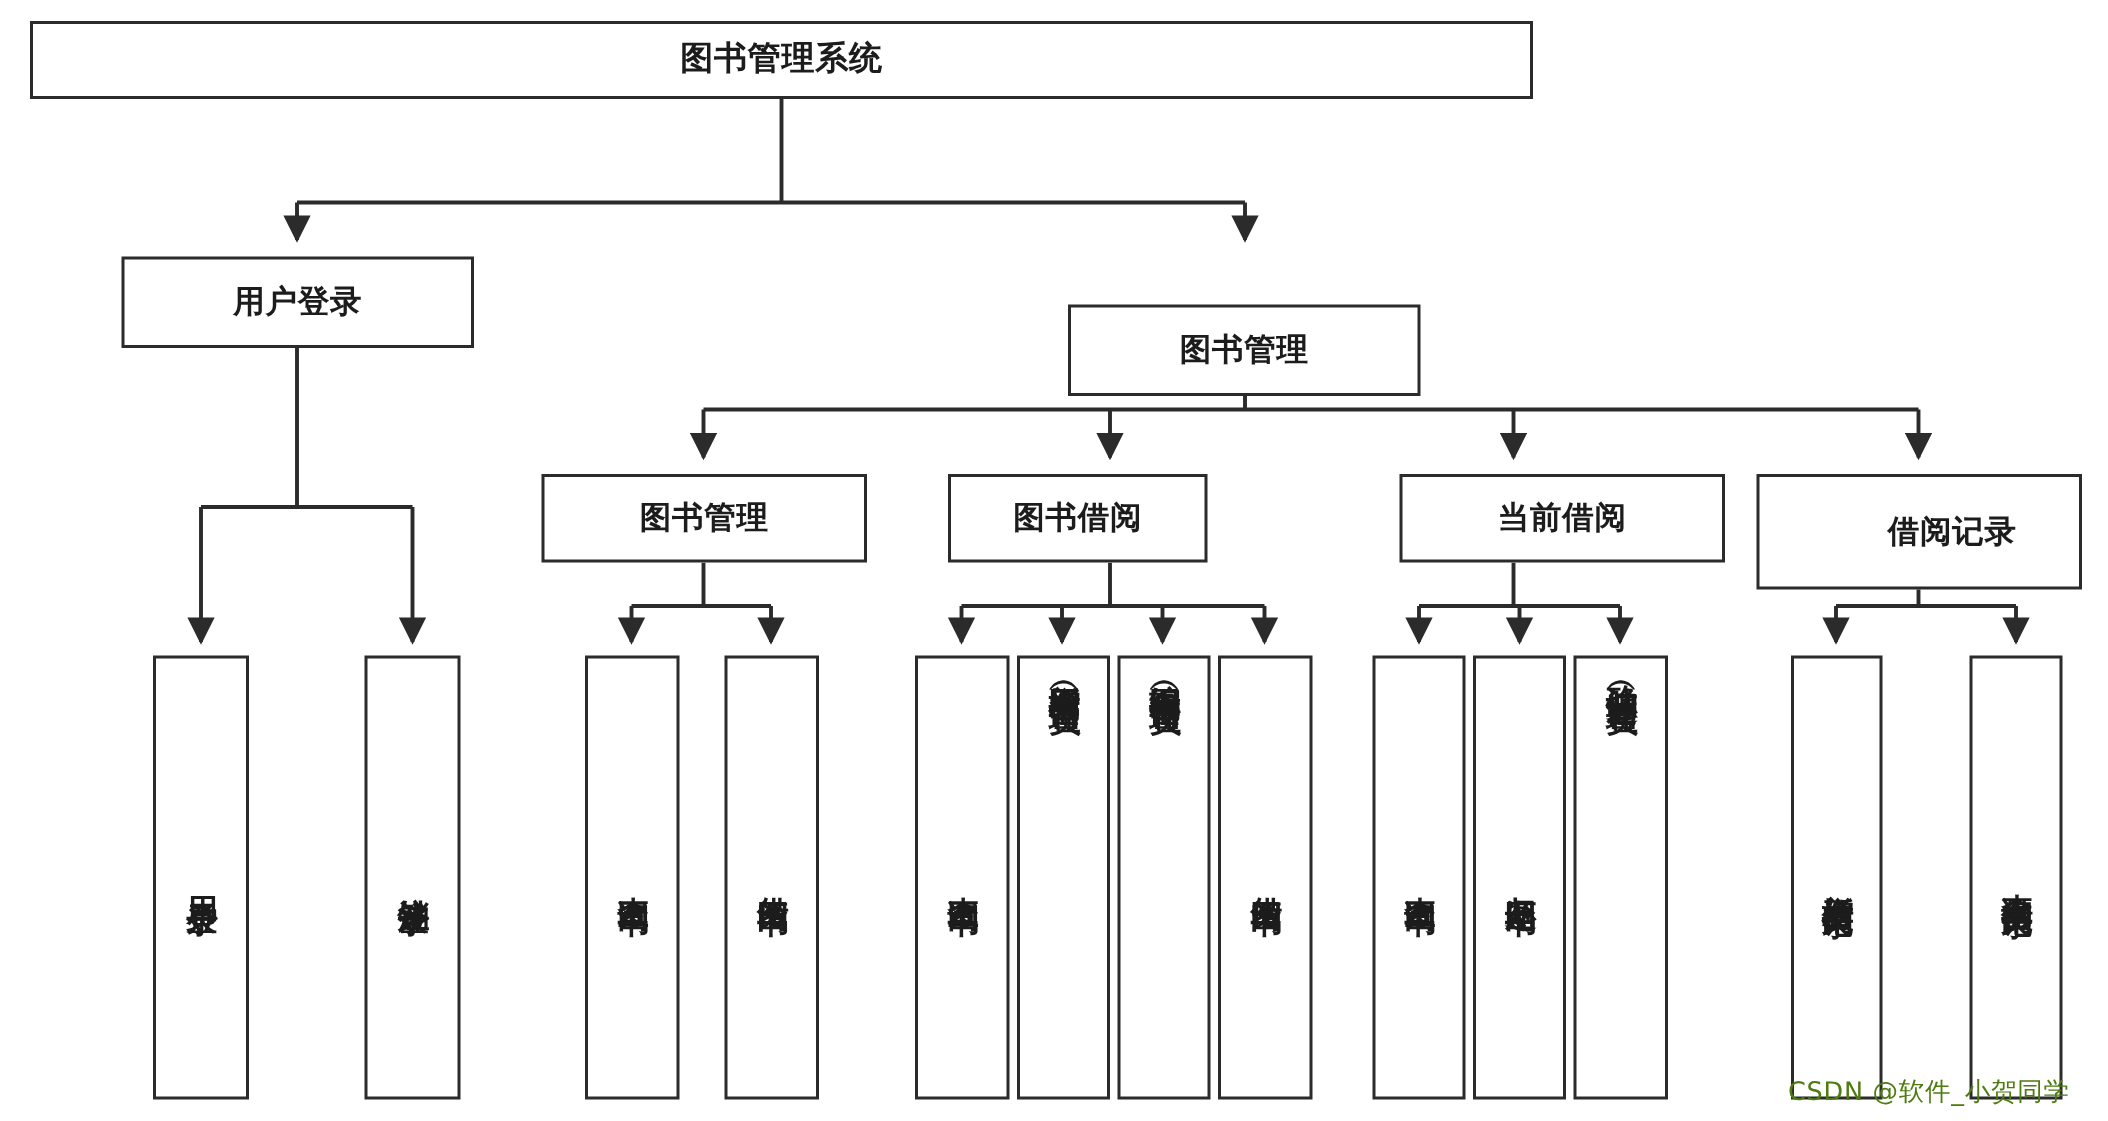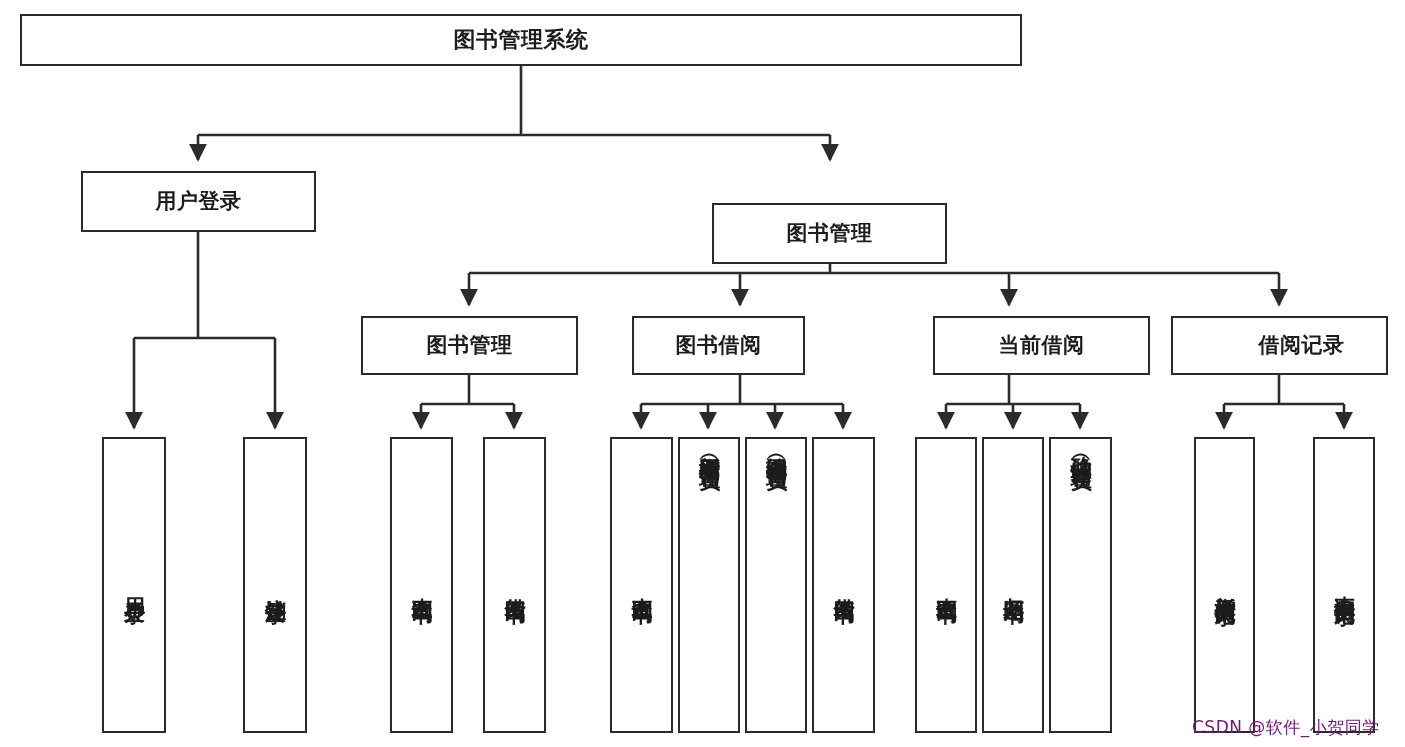--- a/index.html
+++ b/index.html
@@ -61,21 +61,21 @@
     writing-mode: vertical-rl;
     text-orientation: upright;
     font-size: 21px;
     line-height: 1.12;
     letter-spacing: 2px;
     white-space: nowrap;
   }
   .node.vert.mid .cap { margin-top: auto; margin-bottom: auto; }
   .watermark {
     position: absolute;
-    color: #701a75;
+    color: #4d7c0f;
     font-size: 17px;
     white-space: nowrap;
     letter-spacing: 0.5px;
   }
 </style>
 </head>
 <body>
 
 <div id="canvas">
 
@@ -146,21 +146,21 @@
   </div>
 
   <div class="node horiz" style="left:632px; top:316px; width:173px; height:59px;">
     <span class="cap">图书借阅</span>
   </div>
 
   <div class="node horiz" style="left:901px; top:316px; width:217px; height:59px;margin-left:32px;">
     <span class="cap">当前借阅</span>
   </div>
 
-  <div class="node horiz" style="left:1171px; top:316px; width:217px; height:59px;padding-left:44px;">
+  <div class="node horiz" style="left:1171px; top:316px; width:217px; height:77px;padding-left:44px;">
     <span class="cap">借阅记录</span>
   </div>
 
   <div class="node vert mid" style="left:102px; top:437px; width:64px; height:296px;">
     <span class="cap">用户登录</span>
   </div>
 
   <div class="node vert mid" style="left:243px; top:437px; width:64px; height:296px;">
     <span class="cap">注销登录</span>
   </div>

